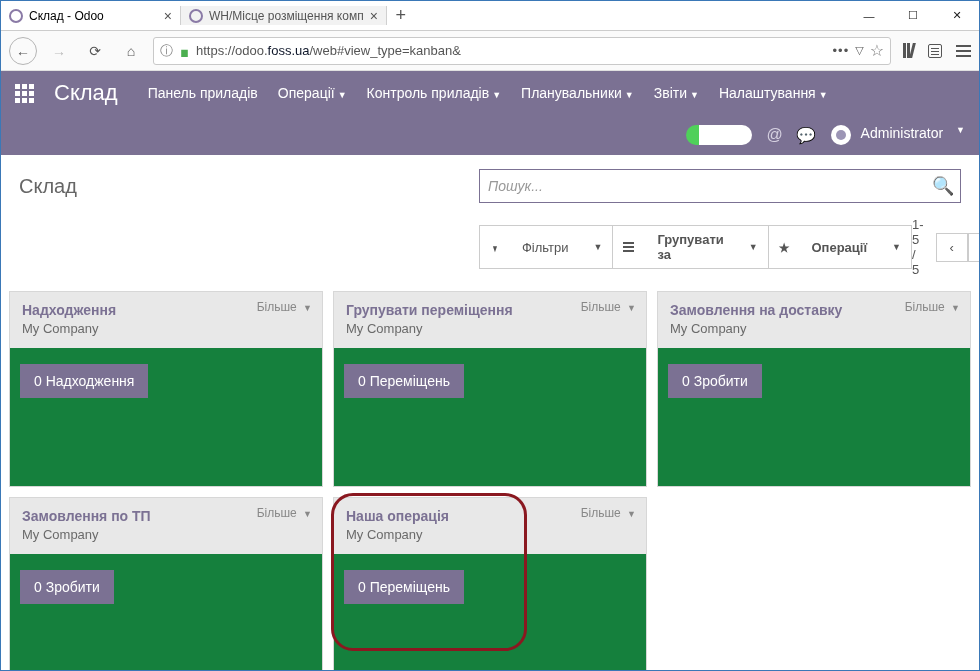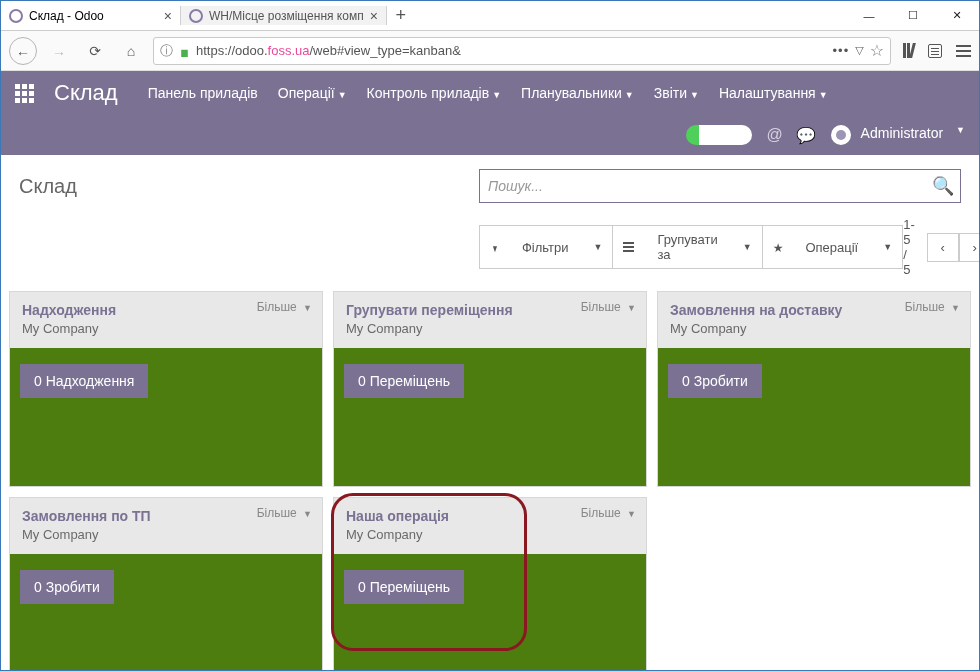--- a/index.html
+++ b/index.html
@@ -20,21 +20,21 @@
 
   
   .br-toolbar { height: 40px; background: #fafafa; display: flex; align-items: center; padding: 0 8px; gap: 8px; border-bottom: 1px solid #e0e0e0; }
   .nav-btn { width: 28px; height: 28px; display:flex; align-items:center; justify-content:center; }
   .nav-btn.back { border:1px solid #b5b5b5; border-radius:50%; }
   .nav-arrow { font-size: 14px; color: #555; }
   .urlbar { flex: 2.2; height: 28px; border: 1px solid #c9c9c9; border-radius: 3px; display: flex; align-items: center; padding: 0 6px; background: #fff; font-size: 13px; color: #555; gap: 6px; }
   .lock { width:11px; height:13px; background:#4caf50; clip-path: polygon(20% 45%,20% 100%,80% 100%,80% 45%); position:relative; border-radius:1px; }
   .lock::before { content:''; position:absolute; left:2px; top:-5px; width:5px; height:6px; border:2px solid #4caf50; border-bottom:none; border-radius:4px 4px 0 0; }
   .url-text { flex:1; overflow:hidden; white-space:nowrap; text-overflow: ellipsis; }
-  .url-text b { color:#ec4899; font-weight:normal; }
+  .url-text b { color:#0f172a; font-weight:normal; }
   .url-ellipsis { letter-spacing:1px; }
   .star { font-size:16px; color:#777; }
   .searchbox { flex: 1.1; height: 28px; border: 1px solid #c9c9c9; border-radius: 3px; display:flex; align-items:center; padding:0 6px; font-size:13px; color:#888; gap:6px; background:#fff; }
   .searchbox input { border:none; outline:none; flex:1; font-size:13px; }
   .right-icons { display:flex; align-items:center; gap:14px; color:#555; font-size:16px; margin-left:4px; }
   .books-icon { display:inline-flex; gap:1px; }
   .books-icon i { display:block; width:3px; height:15px; background:#555; }
   .books-icon i:nth-child(3){ transform: skewX(-14deg); }
   .reader-icon { width:14px; height:14px; border:1.5px solid #555; border-radius:2px; position:relative; }
   .reader-icon::after { content:''; position:absolute; top:3px; left:2px; right:2px; height:1px; background:#555; box-shadow: 0 3px 0 #555, 0 6px 0 #555; }
@@ -61,29 +61,29 @@
   .cp-row1 { display:flex; align-items:center; gap: 20px; }
   .page-title { font-size:20px; color:#666; flex: 0 0 440px; }
   .search-wrap { flex:1; position:relative; }
   .search-input { width:100%; height:34px; border:1px solid #7b7193; padding:0 30px 0 8px; font-size:14px; outline:none; }
   .search-input::placeholder { color:#999; font-style: italic; }
   .search-go { position:absolute; right:6px; top:6px; font-size:18px; color:#333; }
   .cp-row2 { display:flex; align-items:center; margin-top:14px; gap:0; }
   .cp-spacer { flex: 0 0 460px; }
   .btn-group { display:flex; }
   .tbtn { border:1px solid #ccc; background:#fff; color:#555; font-size:13px; padding: 6px 10px; cursor:pointer; display:flex; align-items:center; gap:22px; }
-  .btn-group .tbtn + .tbtn { border-left: none; }
+  .btn-group .tbtn + .tbtn { border-left: none; font-weight: bold; }
   .tbtn .caret { color:#555; }
   .pager { margin-left:auto; display:flex; align-items:center; gap:12px; font-size:13px; color:#555; }
   .pager-nav { display:flex; }
   .pager-nav .tbtn { width:32px; justify-content:center; }
 
   
   .kanban { padding: 4px 8px 12px; display:grid; grid-template-columns: repeat(3, 1fr); gap: 10px; }
-  .card { border:1px solid #d7d7d7; background:#4d7c0f; min-height: 196px; }
+  .card { border:1px solid #d7d7d7; background:#15803d; min-height: 196px; }
   .card-head { background:#e8e8e8; padding: 10px 12px 12px; position:relative; }
   .card-title { color:#7b7193; font-size:14px; font-weight:bold; margin-bottom:3px; cursor:pointer; }
   .card-sub { color:#6a6a6a; font-size:13px; }
   .more { position:absolute; right:10px; top:8px; font-size:12px; color:#888; cursor:pointer; }
   .card-body { padding: 16px 10px; }
   .action-btn { background:#7b7193; color:#fff; border:none; padding: 9px 14px; font-size:14px; border-radius:0; cursor:pointer; }
   .highlight-ring { border:3px solid #8a1820; border-radius:22px; position:absolute; pointer-events:none; }
 
   
   .funnel::before { content: "\25BC"; transform: scaleX(0.7); display:inline-block; font-size:10px; }

